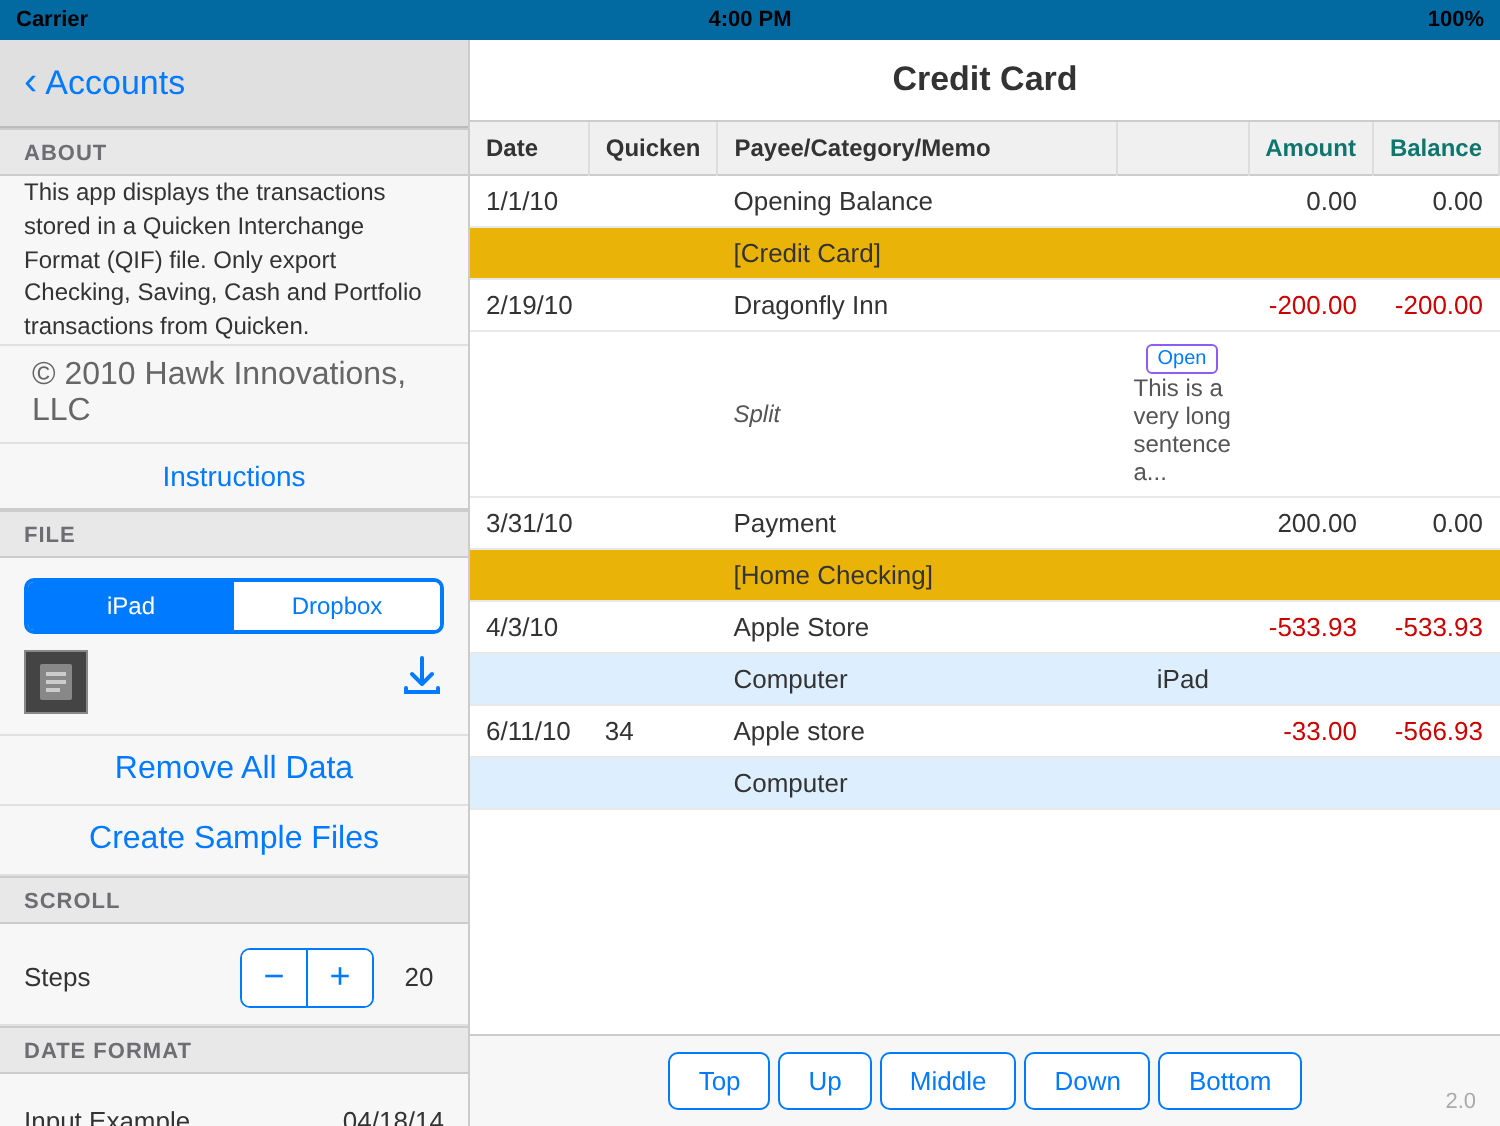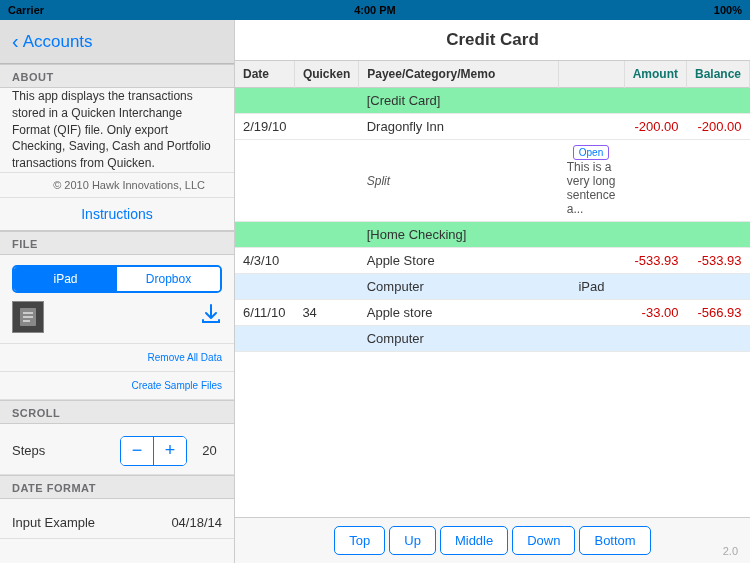--- a/index.html
+++ b/index.html
@@ -79,24 +79,24 @@
 
     .about-text {
       padding: 0 12px;
       font-size: 12px;
       color: #333;
       line-height: 1.4;
       border-bottom: 1px solid #e0e0e0;
     }
 
     .copyright-text {
-      text-align: right;
+      text-align: left;
       color: #666;
-      font-size: 11px;
-      padding: 6px 29px;
+      font-size: 16px;
+      padding: 6px 16px;
       border-bottom: 1px solid #e0e0e0;
     }
 
     .instructions-link {
       text-align: center;
       padding: 8px 12px;
       border-bottom: 1px solid #ccc;
     }
 
     .instructions-link a {
@@ -157,22 +157,22 @@
 
     .download-icon-container {
       margin-left: auto;
       color: #007aff;
       font-size: 20px;
     }
 
     .link-btn {
       display: block;
       color: #007aff;
-      text-align: right;
-      font-size: 10px;
+      text-align: center;
+      font-size: 16px;
       padding: 8px 12px;
       border-bottom: 1px solid #e0e0e0;
       cursor: pointer;
       background: none;
       border-left: none;
       border-right: none;
       border-top: none;
       width: 100%;
     }
 
@@ -293,21 +293,21 @@
     thead th.amount-col, thead th.balance-col {
       text-align: right;
       color: #0f766e;
     }
 
     tbody tr {
       border-bottom: 1px solid #e8e8e8;
     }
 
     tbody tr.highlight {
-      background: #86efac;
+      background: #eab308;
     }
 
     tbody tr.subrow {
       background: #ddeeff;
     }
 
     tbody td {
       padding: 5px 8px;
       font-size: 13px;
       color: #333;
@@ -458,20 +458,28 @@
           <tr>
             <th>Date</th>
             <th>Quicken</th>
             <th style="width:200px">Payee/Category/Memo</th>
             <th></th>
             <th class="amount-col">Amount</th>
             <th class="balance-col">Balance</th>
           </tr>
         </thead>
         <tbody id="tbody">
+        <tr>
+        <td>1/1/10</td>
+        <td></td>
+        <td>Opening Balance</td>
+        <td class="center"></td>
+        <td class="amount-cell">0.00</td>
+        <td class="balance-cell">0.00</td>
+      </tr>
             <tr class="highlight">
         <td></td>
         <td></td>
         <td>[Credit Card]</td>
         <td class="center"></td>
         <td class="amount-cell"></td>
         <td class="balance-cell"></td>
       </tr>
             <tr>
         <td>2/19/10</td>
@@ -484,20 +492,28 @@
             <tr class="split-row">
         <td></td>
         <td></td>
         <td><em>Split</em></td>
         <td>
           <span class="open-badge">Open</span>
           <span class="long-text">This is a very long sentence a...</span>
         </td>
         <td></td>
         <td></td>
+      </tr>
+            <tr>
+        <td>3/31/10</td>
+        <td></td>
+        <td>Payment</td>
+        <td class="center"></td>
+        <td class="amount-cell">200.00</td>
+        <td class="balance-cell">0.00</td>
       </tr>
             <tr class="highlight">
         <td></td>
         <td></td>
         <td>[Home Checking]</td>
         <td class="center"></td>
         <td class="amount-cell"></td>
         <td class="balance-cell"></td>
       </tr>
             <tr>

